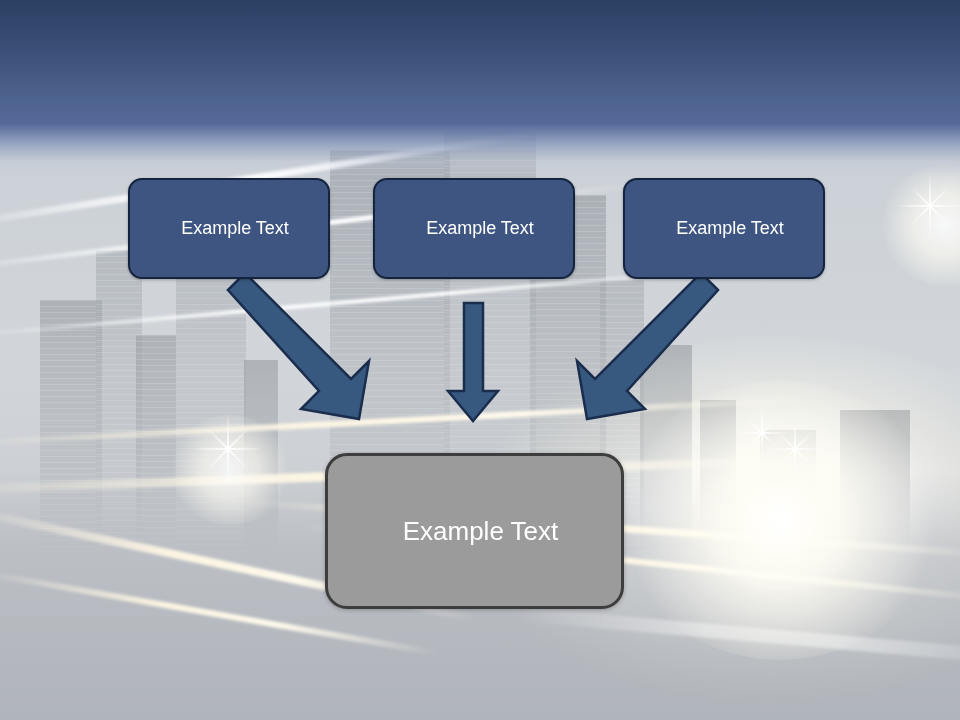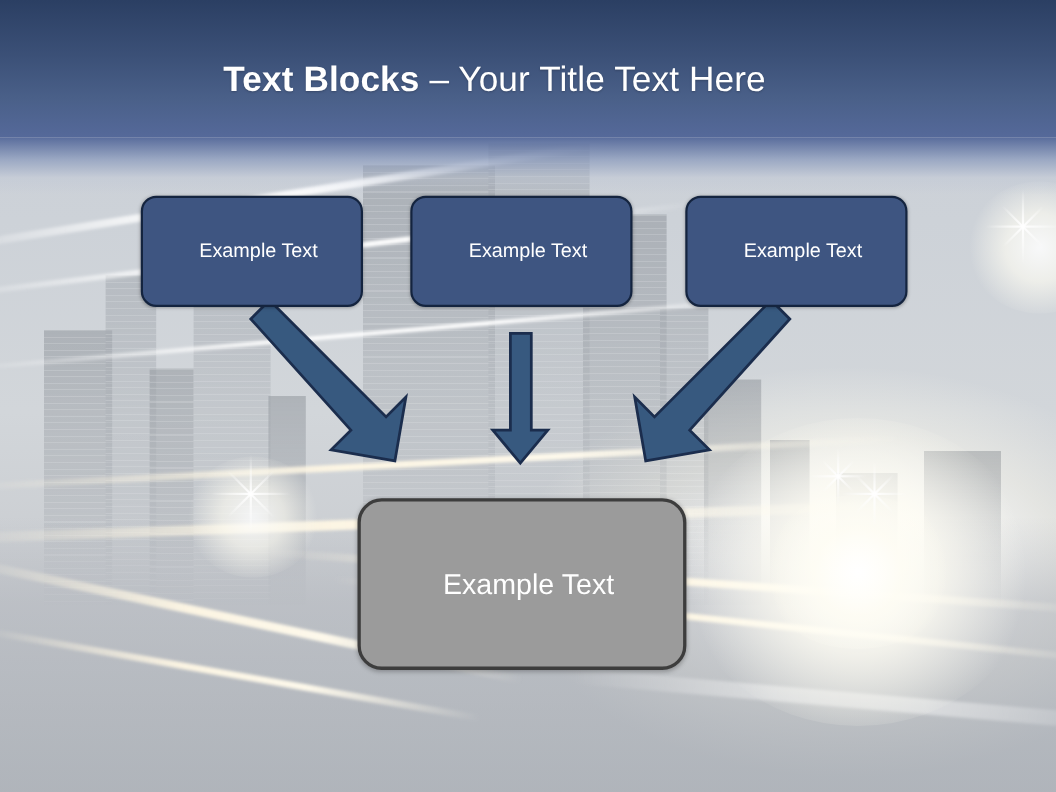--- a/index.html
+++ b/index.html
@@ -213,21 +213,20 @@
   </div>
   <div class="star" style="left:930px; top:205px;">
     <i style="left:-34px; top:0;   width:68px; height:2px;"></i>
     <i style="left:-34px; top:0;   width:68px; height:2px; transform:rotate(90deg);"></i>
     <i style="left:-26px; top:0;   width:52px; height:1.5px; transform:rotate(45deg);"></i>
     <i style="left:-26px; top:0;   width:52px; height:1.5px; transform:rotate(-45deg);"></i>
   </div>
 
   <div class="banner"></div>
   <div class="banner-fade"></div>
-  <div class="title"><span class="b">Text Blocks </span><span class="n">– Your Title Text Here</span></div>
 
   <svg class="arrows" viewBox="0 0 960 720">
 
     <polygon class="arrow-shape" points="228,290 245,273 351,379 369,361 359,419 301,409 319,391"></polygon>
 
     <polygon class="arrow-shape" points="464,303 483,303 483,391 498,391 473,421 448,391 464,391"></polygon>
 
     <polygon class="arrow-shape" points="718,290 701,273 595,379 577,361 587,419 645,409 627,391"></polygon>
   </svg>
 

